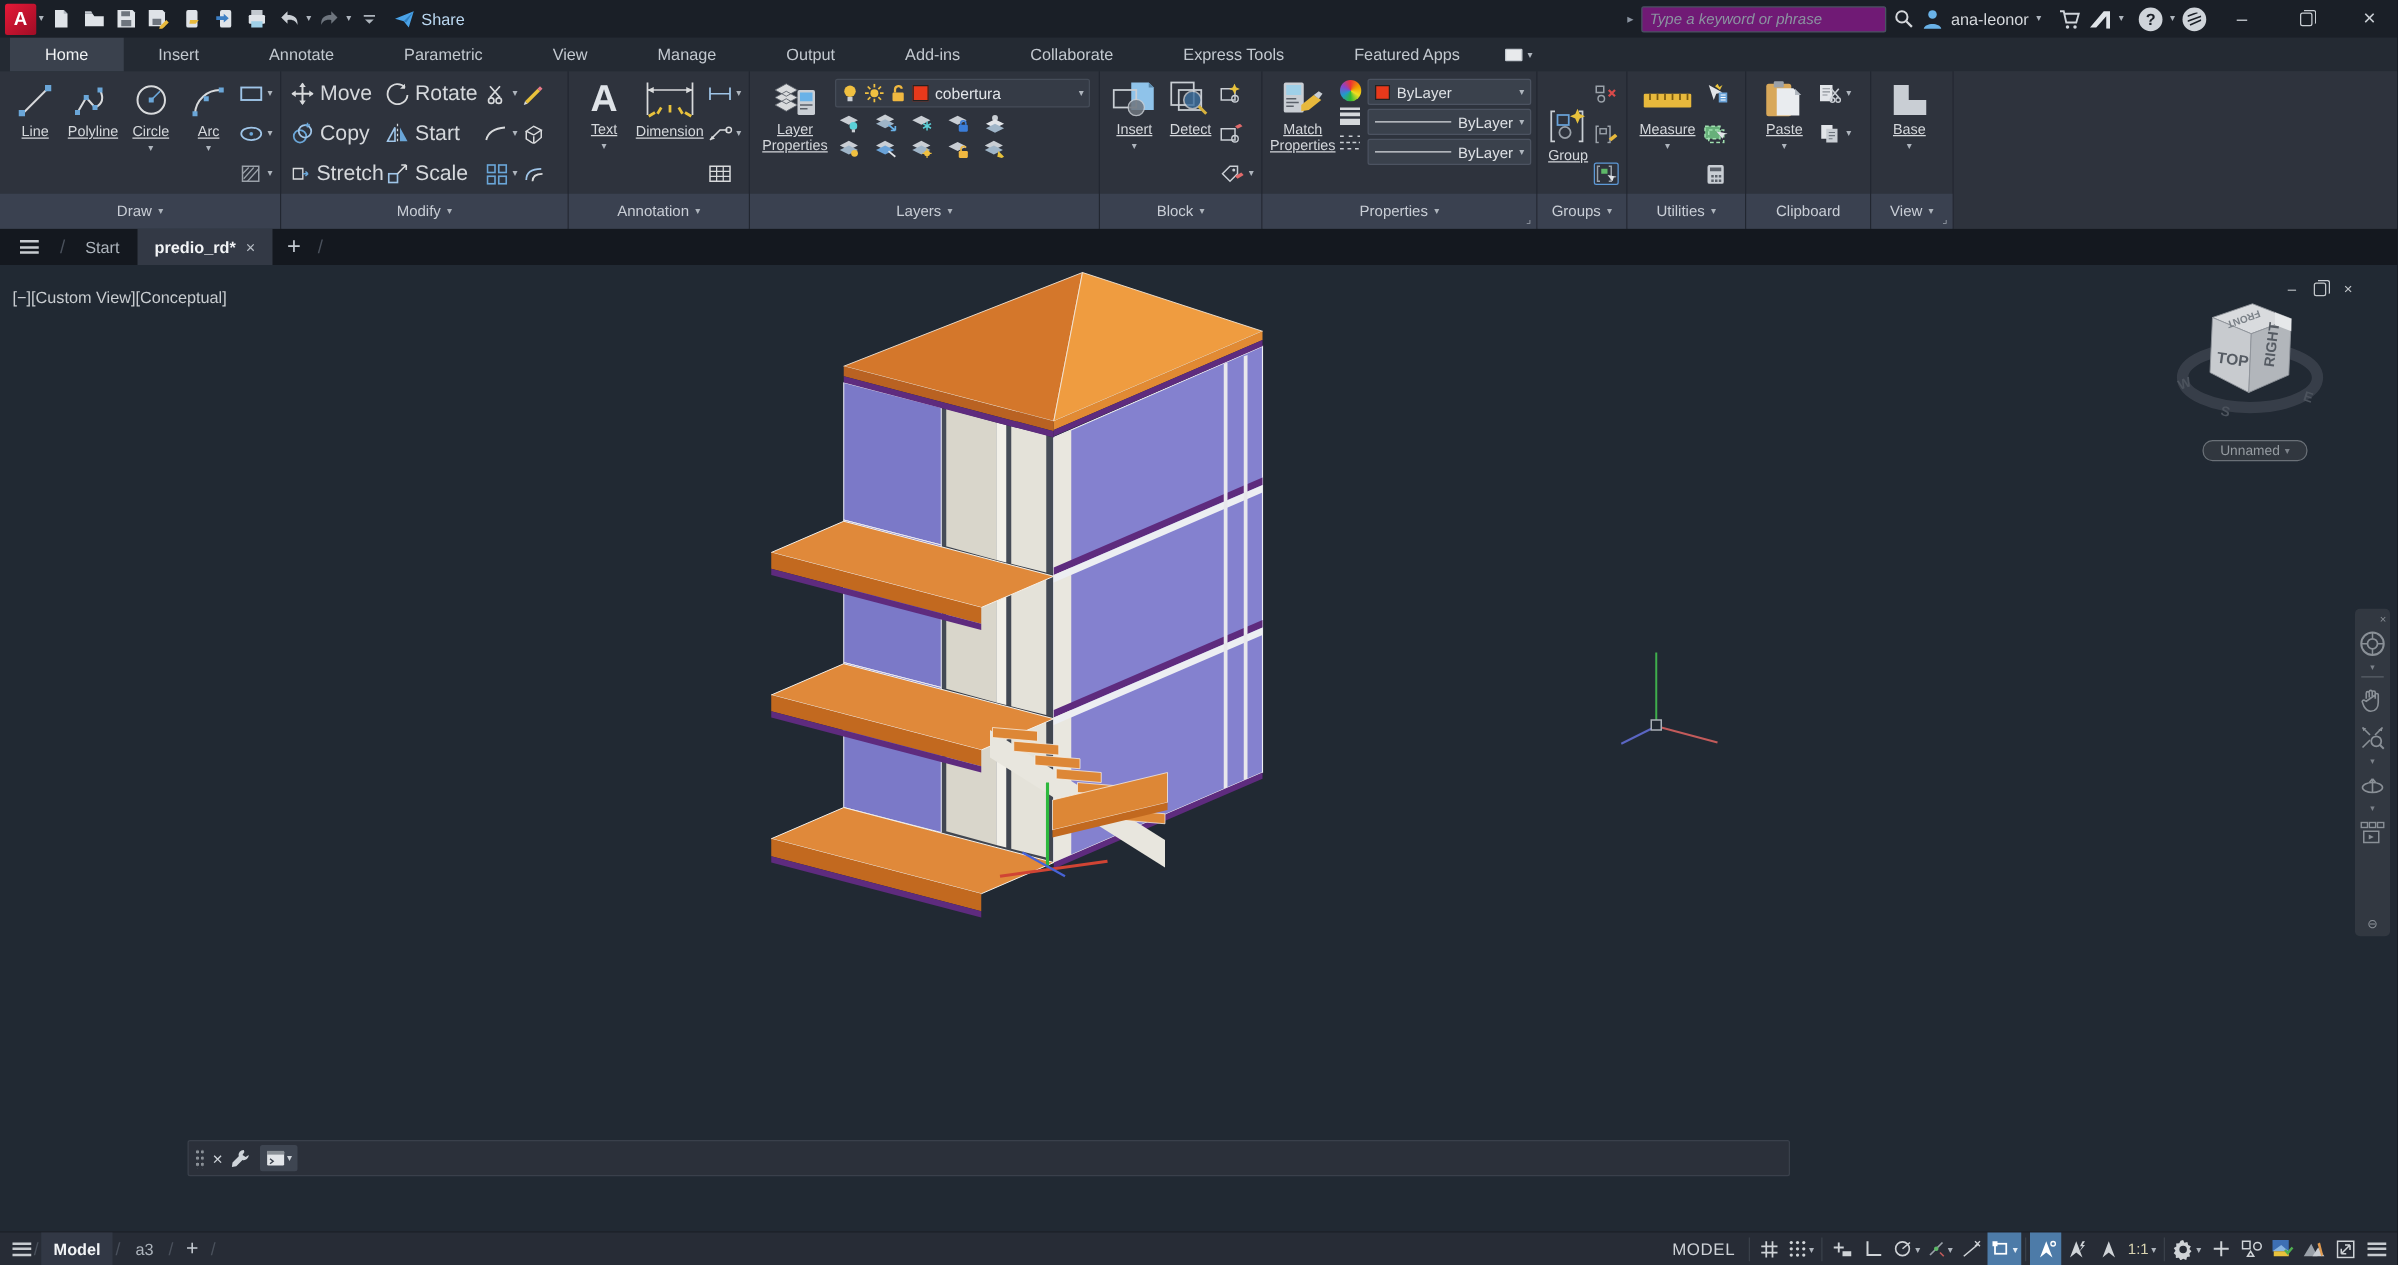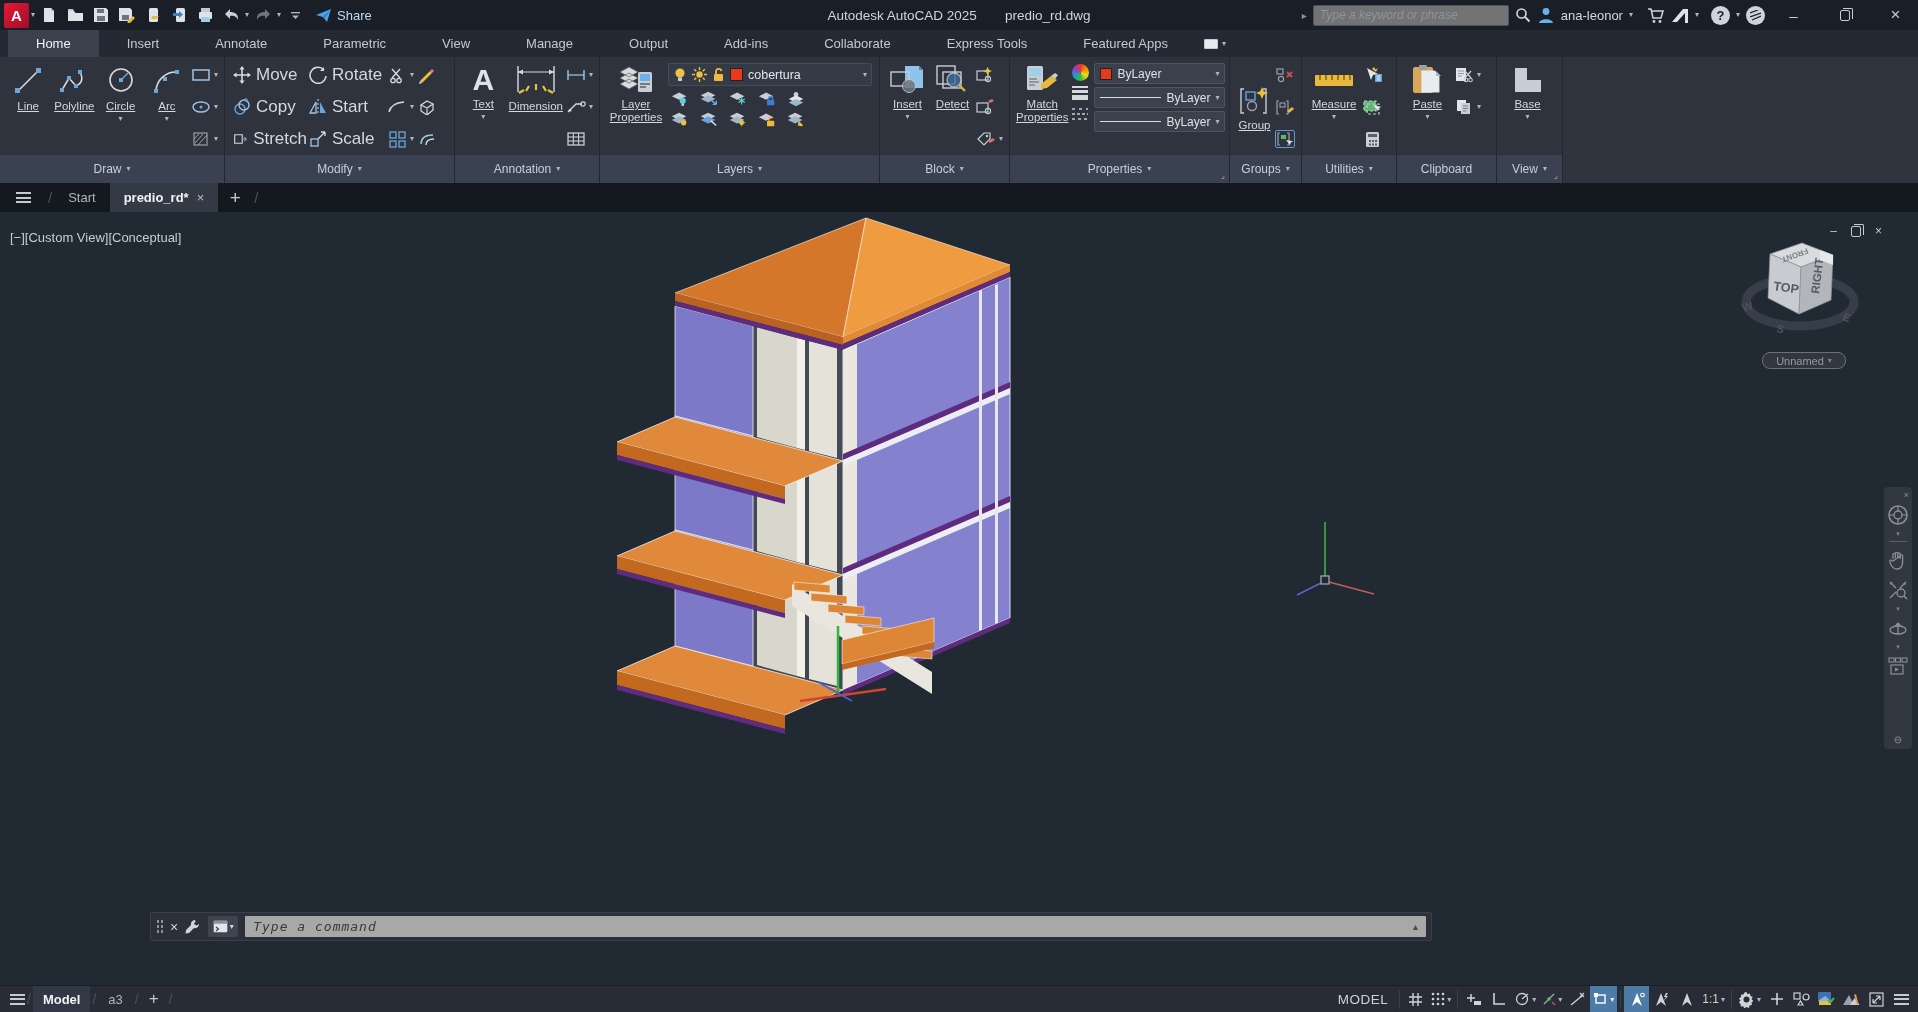--- a/index.html
+++ b/index.html
@@ -9,21 +9,21 @@
   
   .titlebar{height:30px;background:#1a1f27;display:flex;align-items:center;padding-left:4px;position:relative;}
   .tb-left{display:flex;align-items:center;gap:2px;}
   .logo{width:25px;height:25px;background:linear-gradient(135deg,#e51937,#a00d26);border-radius:2px;color:#fff;font-weight:bold;font-size:15px;display:flex;align-items:center;justify-content:center;}
   .qat-btn{width:24px;height:24px;display:flex;align-items:center;justify-content:center;color:#ccd2d9;}
   .caret{font-size:8px;color:#aeb5bd;line-height:1;}
   .share{display:flex;align-items:center;gap:5px;color:#bcd9f2;font-size:13px;margin-left:6px;}
   .tb-title{position:absolute;left:0;right:0;text-align:center;font-size:13.5px;color:#cfd4da;pointer-events:none;}
   .tb-title span{margin:0 14px;}
   .tb-right{margin-left:auto;display:flex;align-items:center;gap:6px;height:30px;}
-  .searchbox{width:196px;height:21px;background:#737373;border-radius:2px;border:1px solid #4a5363;display:flex;align-items:center;}
+  .searchbox{width:196px;height:21px;background:#701a75;border-radius:2px;border:1px solid #4a5363;display:flex;align-items:center;}
   .searchbox input{flex:1;background:transparent;border:0;outline:0;color:#cfd4da;font-style:italic;font-size:12px;padding:0 6px;}
   .searchbox input::placeholder{color:#8b94a1;font-style:italic;}
   .tb-user{color:#d5d8dc;font-size:13px;}
   .winbtn{width:45px;height:30px;display:flex;align-items:center;justify-content:center;color:#c9ced4;font-size:15px;}
   .restore-glyph{width:10px;height:11px;border:1px solid #c9ced4;border-radius:2px;position:relative;}
   .restore-glyph:before{content:"";position:absolute;left:2px;top:-3px;width:9px;height:10px;border:1px solid #c9ced4;border-left:0;border-bottom:0;border-radius:0 2px 0 0;}
 
   
   .tabrow{height:27px;background:#242a33;display:flex;align-items:stretch;padding-left:8px;}
   .rtab{padding:0 28px;display:flex;align-items:center;font-size:13px;color:#c3c9d0;}
@@ -180,23 +180,20 @@
           </svg>
         </span>
       <span class="share">
         <svg width="17" height="15" viewBox="0 0 17 15">
             <path d="M1 7 16 1l-4 13-4-5z" fill="#4aa3e8"></path>
             <path d="M8 9l8-8-6 9z" fill="#2f7fc0"></path>
           </svg>
         <span>Share</span>
       </span>
     </div>
-    <div class="tb-title">
-      <span>Autodesk AutoCAD 2025</span><span>predio_rd.dwg</span>
-    </div>
     <div class="tb-right">
       <span style="color:#8b94a1;font-size:10px;">▸</span>
       <span class="searchbox">
         <input placeholder="Type a keyword or phrase" style="">
       </span>
       <span>
           <svg width="16" height="16" viewBox="0 0 16 16">
             <circle cx="6.5" cy="6.5" r="4.5" fill="none" stroke="#d5d8dc" stroke-width="1.6"></circle>
             <path d="M10 10l4.5 4.5" stroke="#d5d8dc" stroke-width="1.8"></path>
           </svg>
@@ -1045,24 +1042,20 @@
           </svg>
         </span>
       <span class="cmd-chip">
         <svg width="15" height="13" viewBox="0 0 15 13">
             <rect x="0.7" y="0.7" width="13.6" height="11.6" rx="1" fill="#e2e5e9"></rect>
             <rect x="0.7" y="0.7" width="13.6" height="3" fill="#8a9097"></rect>
             <path d="M3 7l2.5 2L3 11" fill="none" stroke="#3a404b" stroke-width="1.2"></path>
           </svg>
         <span class="caret" style="color:#cfd4da;">▾</span>
       </span>
-      <span class="cmd-input">
-        <input placeholder="Type a command" style="">
-        <span class="up">▴</span>
-      </span>
     </div>
   </div>
 
   <div class="statusbar">
     <div class="sb-left">
       <span class="hamb"></span>
       <span class="sb-sep">/</span>
       <span class="sb-tab active">Model</span>
       <span class="sb-sep">/</span>
       <span class="sb-tab">a3</span>

